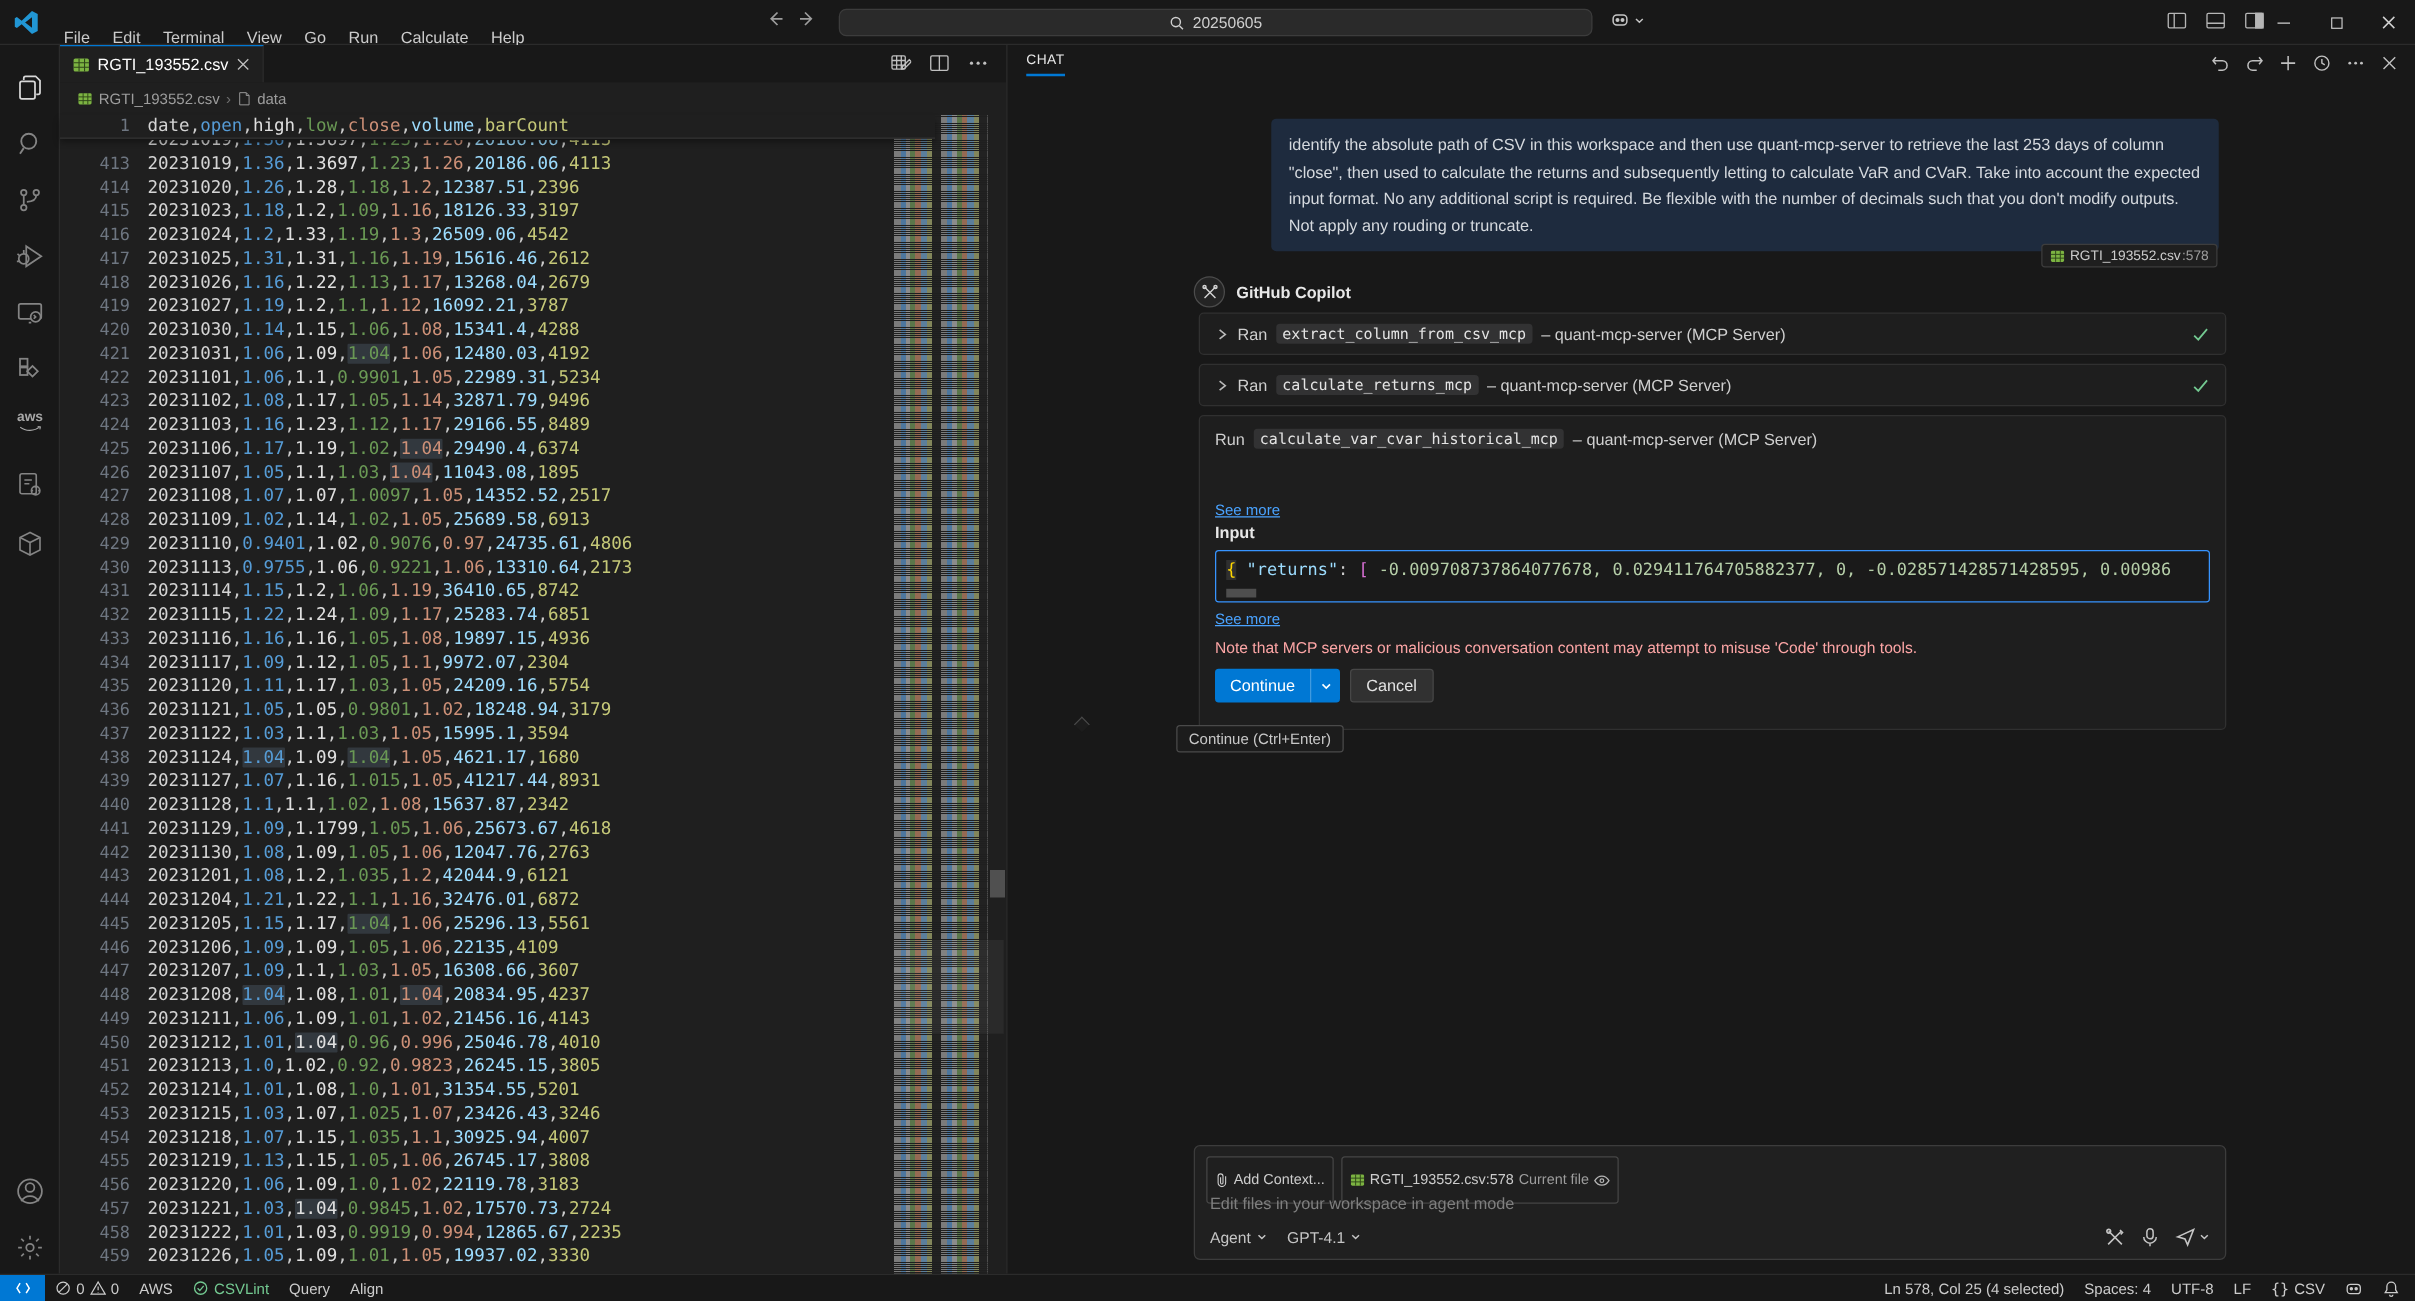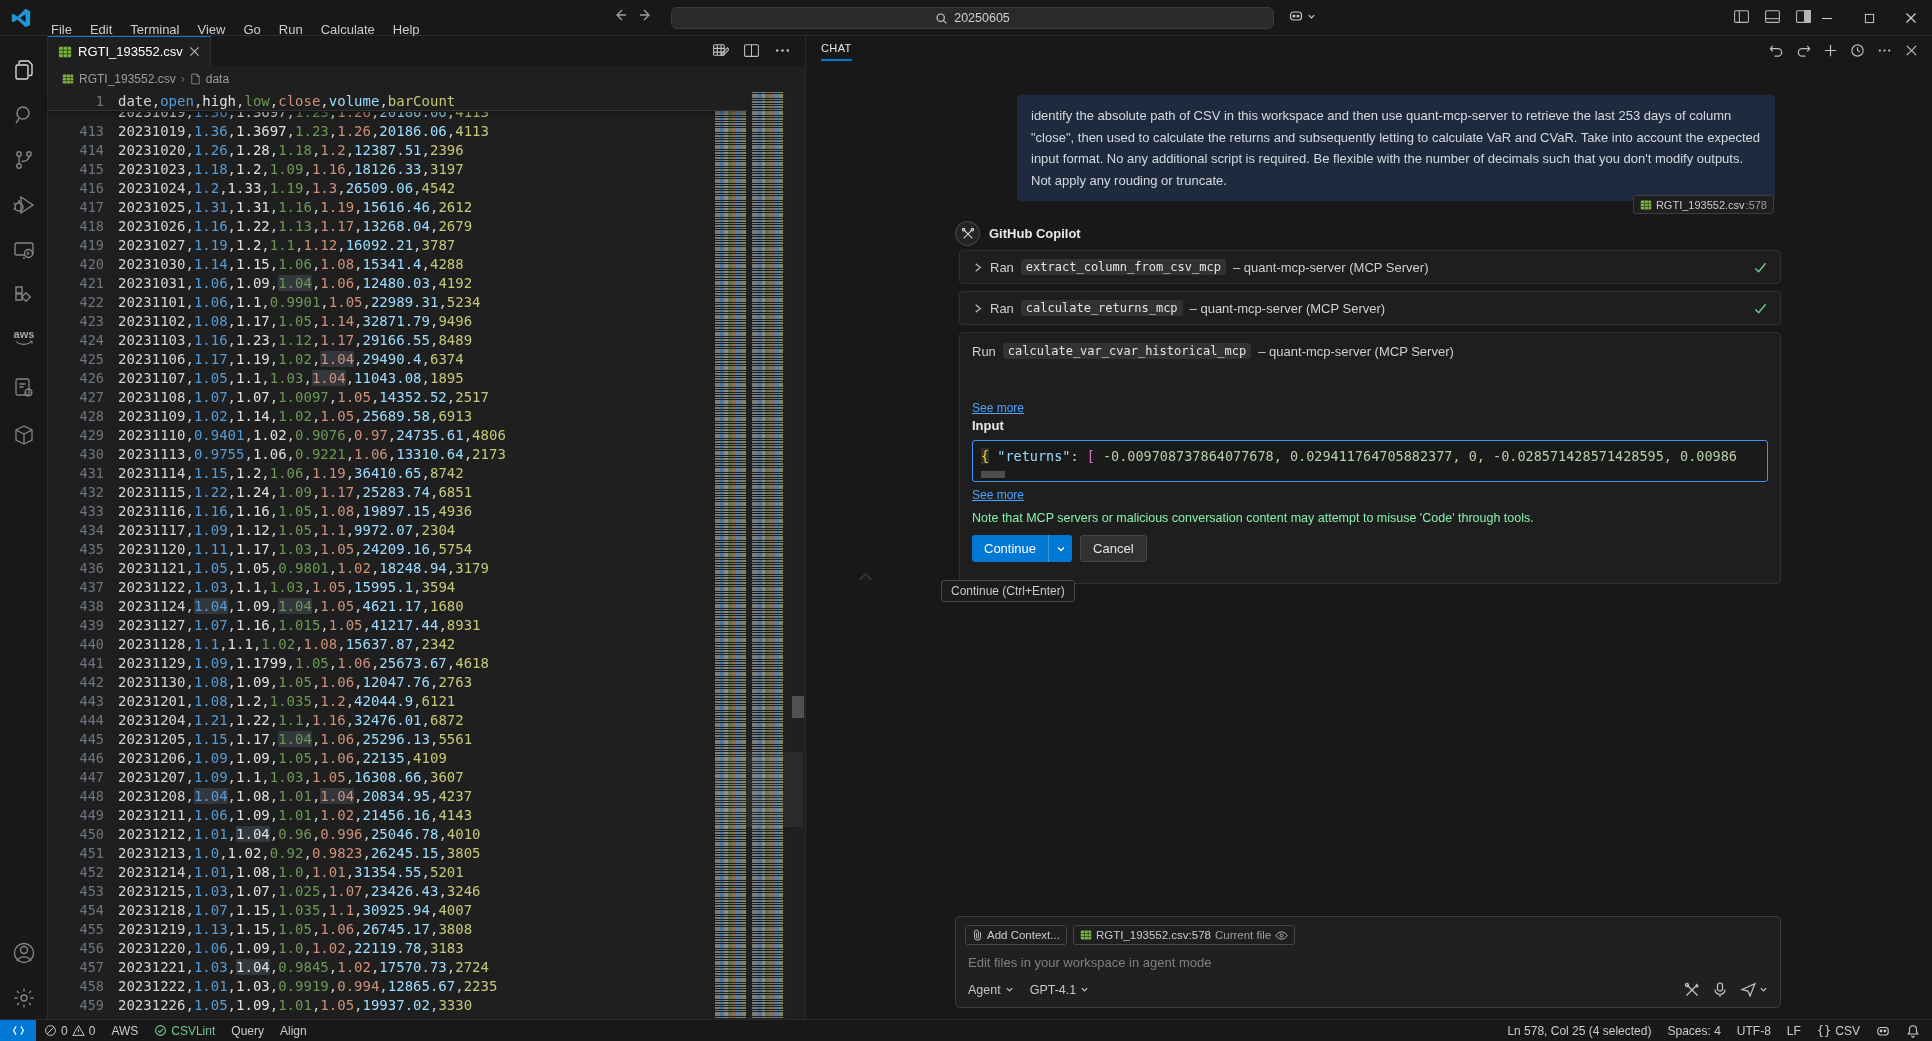--- a/index.html
+++ b/index.html
@@ -95,38 +95,38 @@
   #input-label { position:absolute; left:12px; top:85px; font-size:13px; font-weight:bold; color:#e8e8e8; }
   #code-input { position:absolute; left:12px; right:12px; top:107px; height:42px; border:1px solid #3794ff;
     border-radius:3px; background:#1a1a1a; overflow:hidden; }
   #code-line { position:absolute; left:8px; top:7px; font-family:"DejaVu Sans Mono", monospace; font-size:13.5px;
     white-space:pre; color:#cccccc; }
   .tok-brace { color:#ffd700; background:rgba(90,90,90,.35); }
   .tok-key { color:#9cdcfe; }
   .tok-bracket { color:#da70d6; }
   .tok-num { color:#b5cea8;text-align:center; }
   #code-hscroll { position:absolute; left:8px; bottom:3px; width:24px; height:7px; background:rgba(130,130,130,0.5); }
-  #run-note { position:absolute; left:12px; top:178px; font-size:12.5px; color:#86efac; }
+  #run-note { position:absolute; left:12px; top:178px; font-size:12.5px; color:#fca5a5; }
   #run-buttons { position:absolute; left:12px; top:202px; display:flex; gap:8px; }
   #btn-continue { height:27px; background:#0078d4; color:#ffffff; font-size:13px; border-radius:3px;
     display:flex; align-items:center; overflow:hidden; }
   #btn-continue .main { padding:0 12px; }
   #btn-continue .split { width:24px; height:27px; display:flex; align-items:center; justify-content:center;
     border-left:1px solid rgba(255,255,255,0.25); }
   #btn-cancel { height:27px; background:#313131; border:1px solid #474747; color:#e3e3e3; font-size:13px;
     border-radius:3px; display:flex; align-items:center; padding:0 12px; }
   #tooltip { position:absolute; left:135px; top:544px; height:22px; background:#1c1c1c; border:1px solid #4a4a4a;
     border-radius:3px; font-size:12px; color:#c8c8c8; display:flex; align-items:center; padding:0 9px; z-index:5; }
   #tooltip-notch { position:absolute; left:55px; top:539px; width:9px; height:9px; background:#1c1c1c;
     border-left:1px solid #4a4a4a; border-top:1px solid #4a4a4a; transform:rotate(45deg); z-index:6; }
 
   #chat-input { position:absolute; left:149px; top:880px; width:826px; height:92px; background:#202020;
     border:1px solid #3c3c3c; border-radius:5px; }
   .pill { height:20px; border:1px solid #464646; border-radius:3px; display:flex; align-items:center;
-    gap:4px; padding:0 6px; font-size:11.5px; color:#cccccc; background:#1f1f1f; }
+    gap:4px; padding:18px 6px; font-size:11.5px; color:#cccccc; background:#1f1f1f; }
   #pills { position:absolute; left:9px; top:8px; display:flex; gap:6px; }
   #chat-placeholder { position:absolute; left:12px; top:38px; font-size:13px; color:#7f7f7f; }
   #chat-controls { position:absolute; left:12px; right:12px; top:64px; display:flex; align-items:center; gap:16px;
     font-size:12.5px; color:#c5c5c5; }
   .ddl { display:flex; align-items:center; gap:4px; }
   #chat-right-icons { margin-left:auto; display:flex; align-items:center; gap:13px; color:#c5c5c5; }
 
   
   #statusbar { position:absolute; left:0; top:1019px; width:1932px; height:22px; background:#181818;
     border-top:1px solid #2b2b2b; display:flex; align-items:center; font-size:12px; color:#cccccc; }

